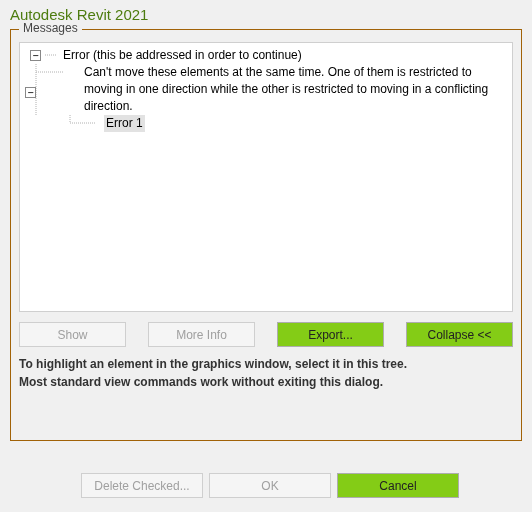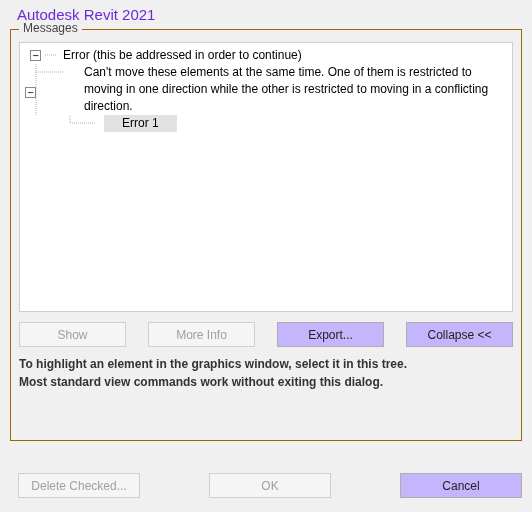--- a/index.html
+++ b/index.html
@@ -12,23 +12,23 @@
     color: #333;
     overflow: hidden;
   }
   .window {
     width: 532px; height: 512px;
     background: #f0f0f0;
     display: flex;
     flex-direction: column;
   }
   .titlebar {
-    padding: 6px 10px 6px 17px;
+    padding: 6px 10px 6px 10px;
     font-size: 15px;
-    color: #6d28d9;
+    color: #4d7c0f;
   }
   .content {
     flex: 1;
     padding: 0 10px 10px 10px;
     display: flex;
     flex-direction: column;
   }
   .groupbox {
     border: 1px solid #a16207;
     position: relative;
@@ -80,53 +80,53 @@
     height: 17px;
     position: relative;
   }
   .conn-svg { display:block; }
   .node-label {
     flex: 1;
     padding-left: 2px;
   }
   .node-selected {
     background: #e2e2e2;
-    padding: 0 18px;
+    padding: 0 2px;
     display: inline-block;
   }
   .btn-row {
     display: flex;
     gap: 22px;
     margin-top: 10px;
   }
   .btn {
     flex: 1;
     height: 25px;
-    background: #c4b5fd;
+    background: #84cc16;
     border: 1px solid #adadad;
     font-size: 12px;
     color: #222;
     cursor: pointer;
   }
   .btn:disabled {
     color: #a0a0a0;
     border-color: #cfcfcf;
     background: #f5f5f5;
     cursor: default;
   }
   .hint {
     margin-top: 10px;
     font-size: 12px;
     color: #333;
     font-weight: bold;
   }
   .bottom-bar {
     display: flex;
-    justify-content: space-between;
-    gap: 16px;
+    justify-content: center;
+    gap: 6px;
     padding: 14px 10px 14px 18px;
   }
   .bottom-bar .btn {
     flex: 0 0 122px;
   }
 </style>
 </head>
 <body>
 
 <div class="window">

